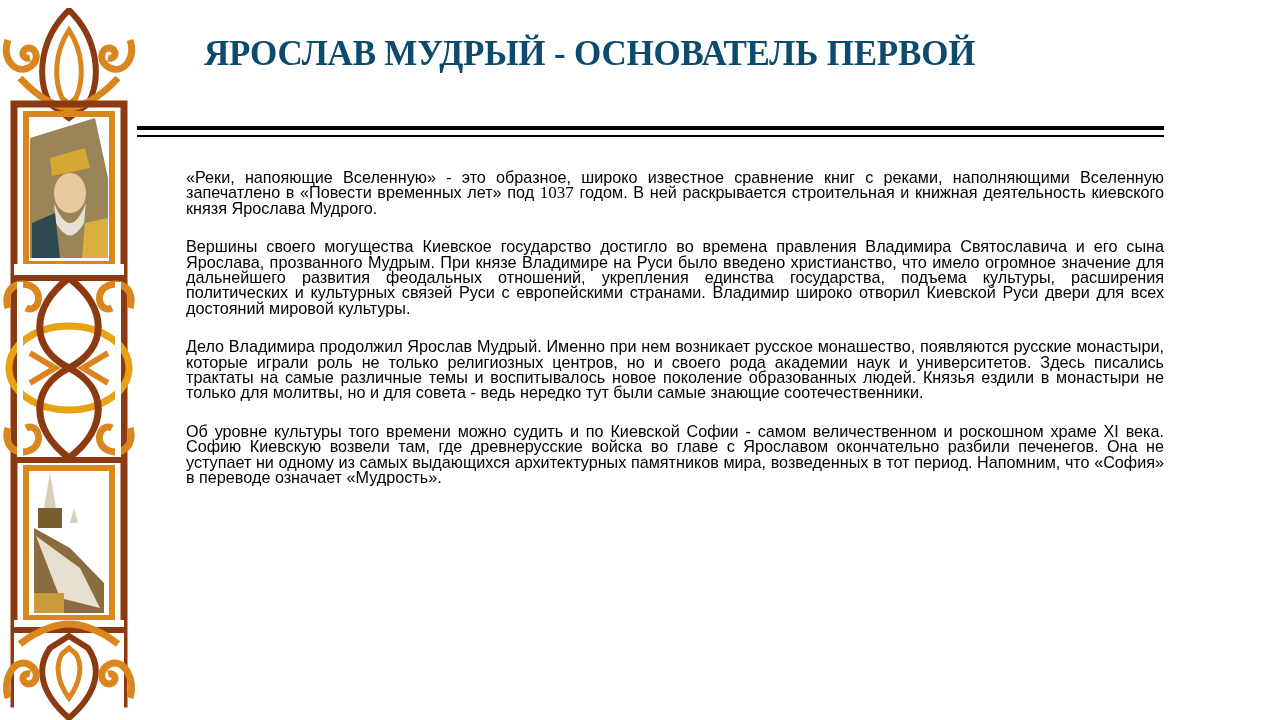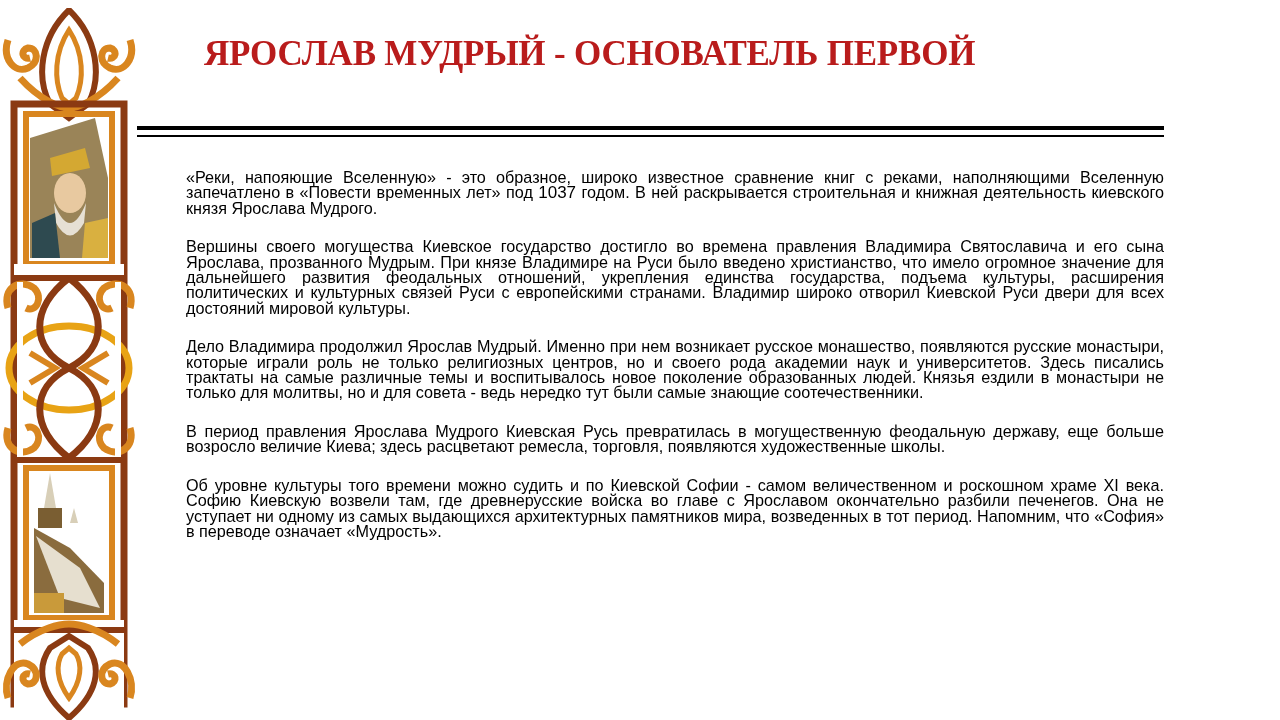--- a/index.html
+++ b/index.html
@@ -7,37 +7,37 @@
       width: 1280px; height: 720px; overflow: hidden;
       background: #ffffff; position: relative;
       font-family: "Liberation Sans", sans-serif;
     }
     .border-strip {
       position: absolute; left: 0; top: 8px; width: 138px; height: 712px;
     }
     .title {
       position: absolute; left: 204px; top: 34px; width: 900px;
       font-family: "Liberation Serif", serif; font-weight: bold;
-      font-size: 35px; line-height: 39px; color: #b91c1c;
+      font-size: 35px; line-height: 39px; color: #0c4a6e;
       letter-spacing: -0.2px; margin: 0;
     }
     .title span { display: block; }
     .rule-thick {
       position: absolute; left: 137px; top: 126px; width: 1027px; height: 4px; background: #000;
     }
     .rule-thin {
       position: absolute; left: 137px; top: 135px; width: 1027px; height: 2px; background: #000;
     }
     .body-text {
       position: absolute; left: 186px; top: 170px; width: 978px;
       font-size: 16.2px; line-height: 15.4px; color: #000;
       text-align: justify;
     }
     .body-text p { margin: 0 0 23px 0; }
-    .year { font-family: Liberation Sans, sans-serif; font-size: 17px; }
+    .year { font-family: Liberation Serif, serif; font-size: 17px; }
   </style>
 </head>
 <body>
 
 <div class="border-strip">
   <svg width="138" height="712" viewBox="0 0 138 712">
 
     <g>
       <path d="M69 2 C40 30 36 70 50 96 L69 110 L88 96 C102 70 98 30 69 2 Z" fill="none" stroke="#8b3a12" stroke-width="6"></path>
       <path d="M69 22 C54 45 54 72 62 90 L69 96 L76 90 C84 72 84 45 69 22 Z" fill="none" stroke="#d9861f" stroke-width="5"></path>
@@ -101,15 +101,14 @@
   <span>ЯРОСЛАВ МУДРЫЙ - ОСНОВАТЕЛЬ ПЕРВОЙ</span>
 </h1>
 
 <div class="rule-thick"></div>
 <div class="rule-thin"></div>
 
 <div class="body-text">
   <p><span>«Реки, напояющие Вселенную» - это образное, широко известное сравнение книг с реками, наполняющими Вселенную запечатлено в «Повести временных лет» под </span><span class="year">1037</span><span> годом. В ней раскрывается строительная и книжная деятельность киевского князя Ярослава Мудрого.</span></p>
   <p>Вершины своего могущества Киевское государство достигло во времена правления Владимира Святославича и его сына Ярослава, прозванного Мудрым. При князе Владимире на Руси было введено христианство, что имело огромное значение для дальнейшего развития феодальных отношений, укрепления единства государства, подъема культуры, расширения политических и культурных связей Руси с европейскими странами. Владимир широко отворил Киевской Руси двери для всех достояний мировой культуры.</p>
   <p>Дело Владимира продолжил Ярослав Мудрый. Именно при нем возникает русское монашество, появляются русские монастыри, которые играли роль не только религиозных центров, но и своего рода академии наук и университетов. Здесь писались трактаты на самые различные темы и воспитывалось новое поколение образованных людей. Князья ездили в монастыри не только для молитвы, но и для совета - ведь нередко тут были самые знающие соотечественники.</p>
-  <p>В период правления Ярослава Мудрого Киевская Русь превратилась в могущественную феодальную державу, еще больше возросло величие Киева; здесь расцветают ремесла, торговля, появляются художественные школы.</p>
   <p>Об уровне культуры того времени можно судить и по Киевской Софии - самом величественном и роскошном храме XI века. Софию Киевскую возвели там, где древнерусские войска во главе с Ярославом окончательно разбили печенегов. Она не уступает ни одному из самых выдающихся архитектурных памятников мира, возведенных в тот период. Напомним, что «София» в переводе означает «Мудрость».</p>
 </div>
 
 </body></html>

